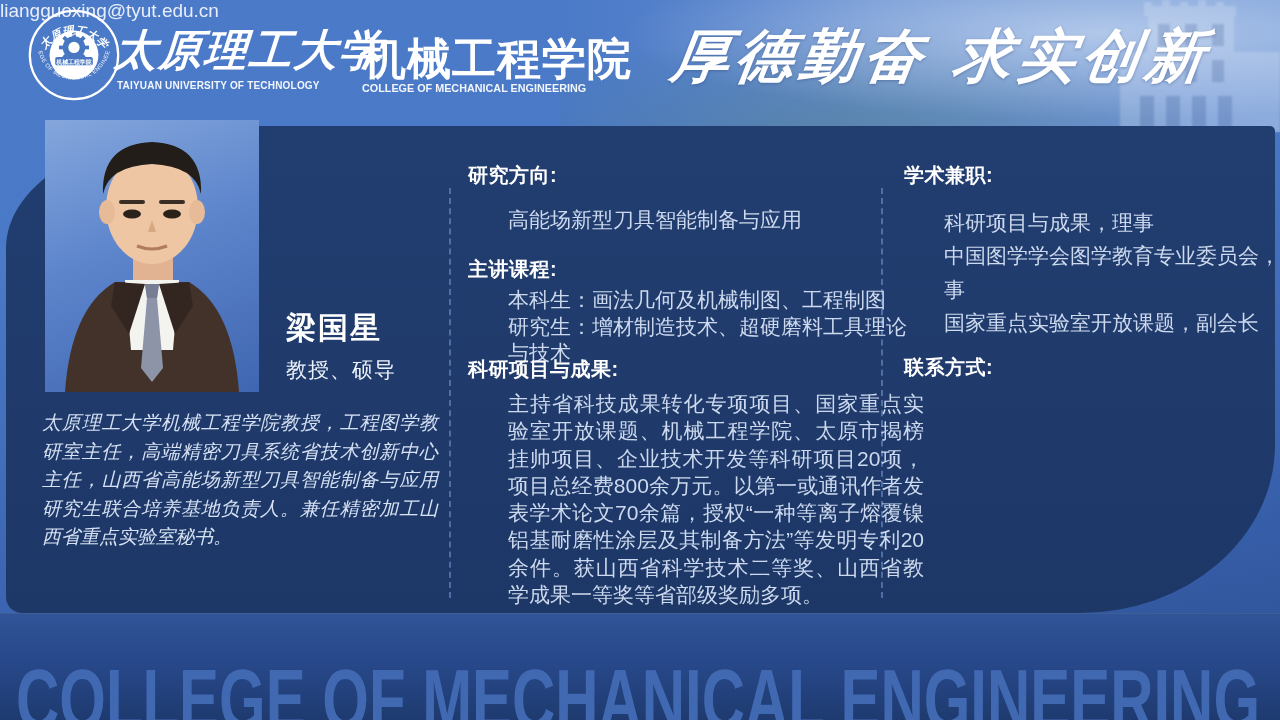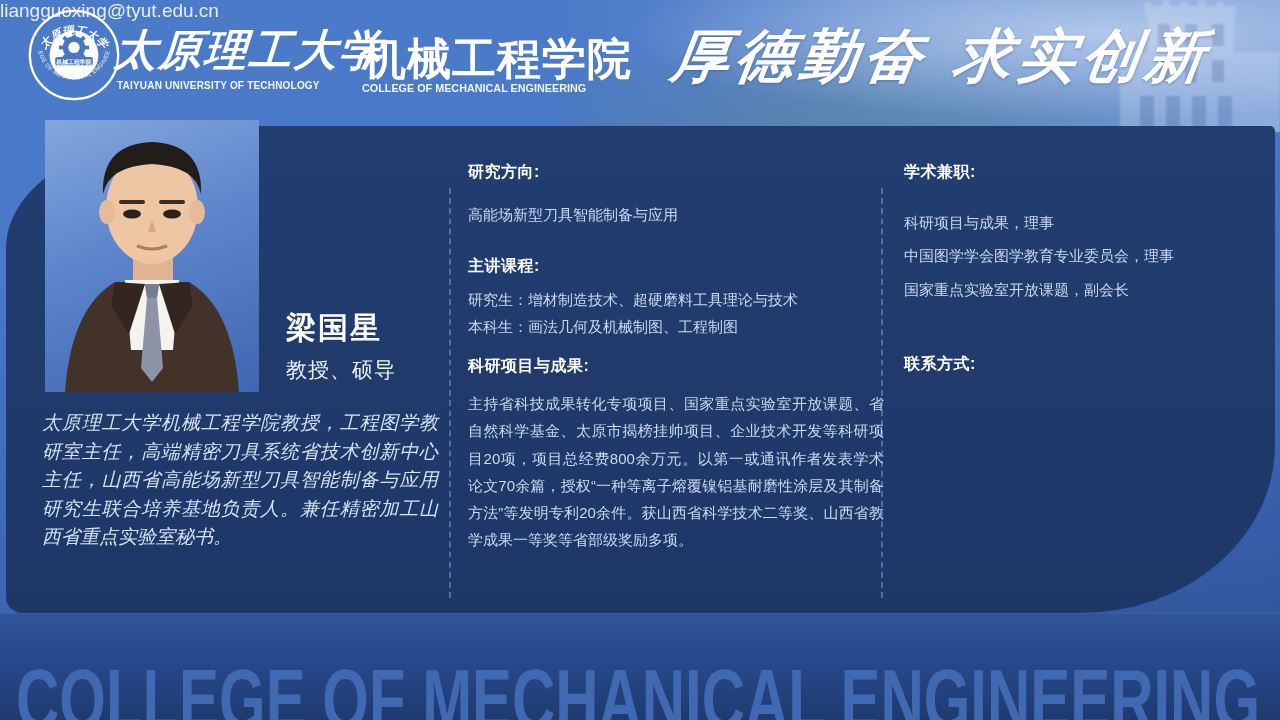--- a/index.html
+++ b/index.html
@@ -43,22 +43,22 @@
   }
   
   .photo{position:absolute;left:45px;top:120px;width:214px;height:272px;overflow:hidden;
     background:linear-gradient(160deg,#84a6dc 0%,#5d85cc 45%,#3f66b0 100%);}
   
   .name{position:absolute;left:286px;top:308px;font-size:30px;font-weight:bold;color:#fff;letter-spacing:2px;}
   .titles{position:absolute;left:286px;top:356px;font-size:21px;color:#eef3fb;letter-spacing:1px;}
   .bio{position:absolute;left:42px;top:409px;width:396px;font-size:19px;line-height:28.5px;
     color:#d6e1f3;text-align:justify;font-style:italic;}
   
-  .h-sec{position:absolute;font-size:16px;font-weight:bold;color:#fff;letter-spacing:.5px;}
-  .t-sec{position:absolute;font-size:15px;color:#ccd9ee;}
+  .h-sec{position:absolute;font-size:20px;font-weight:bold;color:#fff;letter-spacing:.5px;}
+  .t-sec{position:absolute;font-size:21px;color:#ccd9ee;margin-left:40px;}
   .h-rd{left:468px;top:162px;}
   .t-rd{left:468px;top:206px;}
   .h-course{left:468px;top:256px;}
   .t-course{left:468px;top:287px;width:416px;line-height:26.5px;}
   .h-proj{left:468px;top:356px;text-align:right;}
   .t-proj{left:468px;top:390px;width:416px;line-height:27.3px;text-align:justify;}
   
   .h-acad{left:904px;top:162px;}
   .t-acad{left:904px;top:206px;width:372px;line-height:33.4px;}
   .h-contact{left:904px;top:354px;}
@@ -174,26 +174,26 @@
 
   <div class="name">梁国星</div>
   <div class="titles">教授、硕导</div>
   <div class="bio">太原理工大学机械工程学院教授，工程图学教研室主任，高端精密刀具系统省技术创新中心主任，山西省高能场新型刀具智能制备与应用研究生联合培养基地负责人。兼任精密加工山西省重点实验室秘书。</div>
 
   <div class="h-sec h-rd">研究方向:</div>
   <div class="t-sec t-rd">高能场新型刀具智能制备与应用</div>
 
   <div class="h-sec h-course">主讲课程:</div>
   <div class="t-sec t-course">
+    <div>本科生：画法几何及机械制图、工程制图</div>
     <div>研究生：增材制造技术、超硬磨料工具理论与技术</div>
-    <div>本科生：画法几何及机械制图、工程制图</div>
   </div>
 
   <div class="h-sec h-proj">科研项目与成果:</div>
-  <div class="t-sec t-proj">主持省科技成果转化专项项目、国家重点实验室开放课题、省自然科学基金、太原市揭榜挂帅项目、企业技术开发等科研项目20项，项目总经费800余万元。以第一或通讯作者发表学术论文70余篇，授权“一种等离子熔覆镍铝基耐磨性涂层及其制备方法”等发明专利20余件。获山西省科学技术二等奖、山西省教学成果一等奖等省部级奖励多项。</div>
+  <div class="t-sec t-proj">主持省科技成果转化专项项目、国家重点实验室开放课题、机械工程学院、太原市揭榜挂帅项目、企业技术开发等科研项目20项，项目总经费800余万元。以第一或通讯作者发表学术论文70余篇，授权“一种等离子熔覆镍铝基耐磨性涂层及其制备方法”等发明专利20余件。获山西省科学技术二等奖、山西省教学成果一等奖等省部级奖励多项。</div>
 
   <div class="h-sec h-acad">学术兼职:</div>
   <div class="t-sec t-acad">
     <div>科研项目与成果，理事</div>
     <div>中国图学学会图学教育专业委员会，理事</div>
     <div>国家重点实验室开放课题，副会长</div>
   </div>
 
   <div class="h-sec h-contact">联系方式:</div>
   <div class="t-email">liangguoxing@tyut.edu.cn</div>

